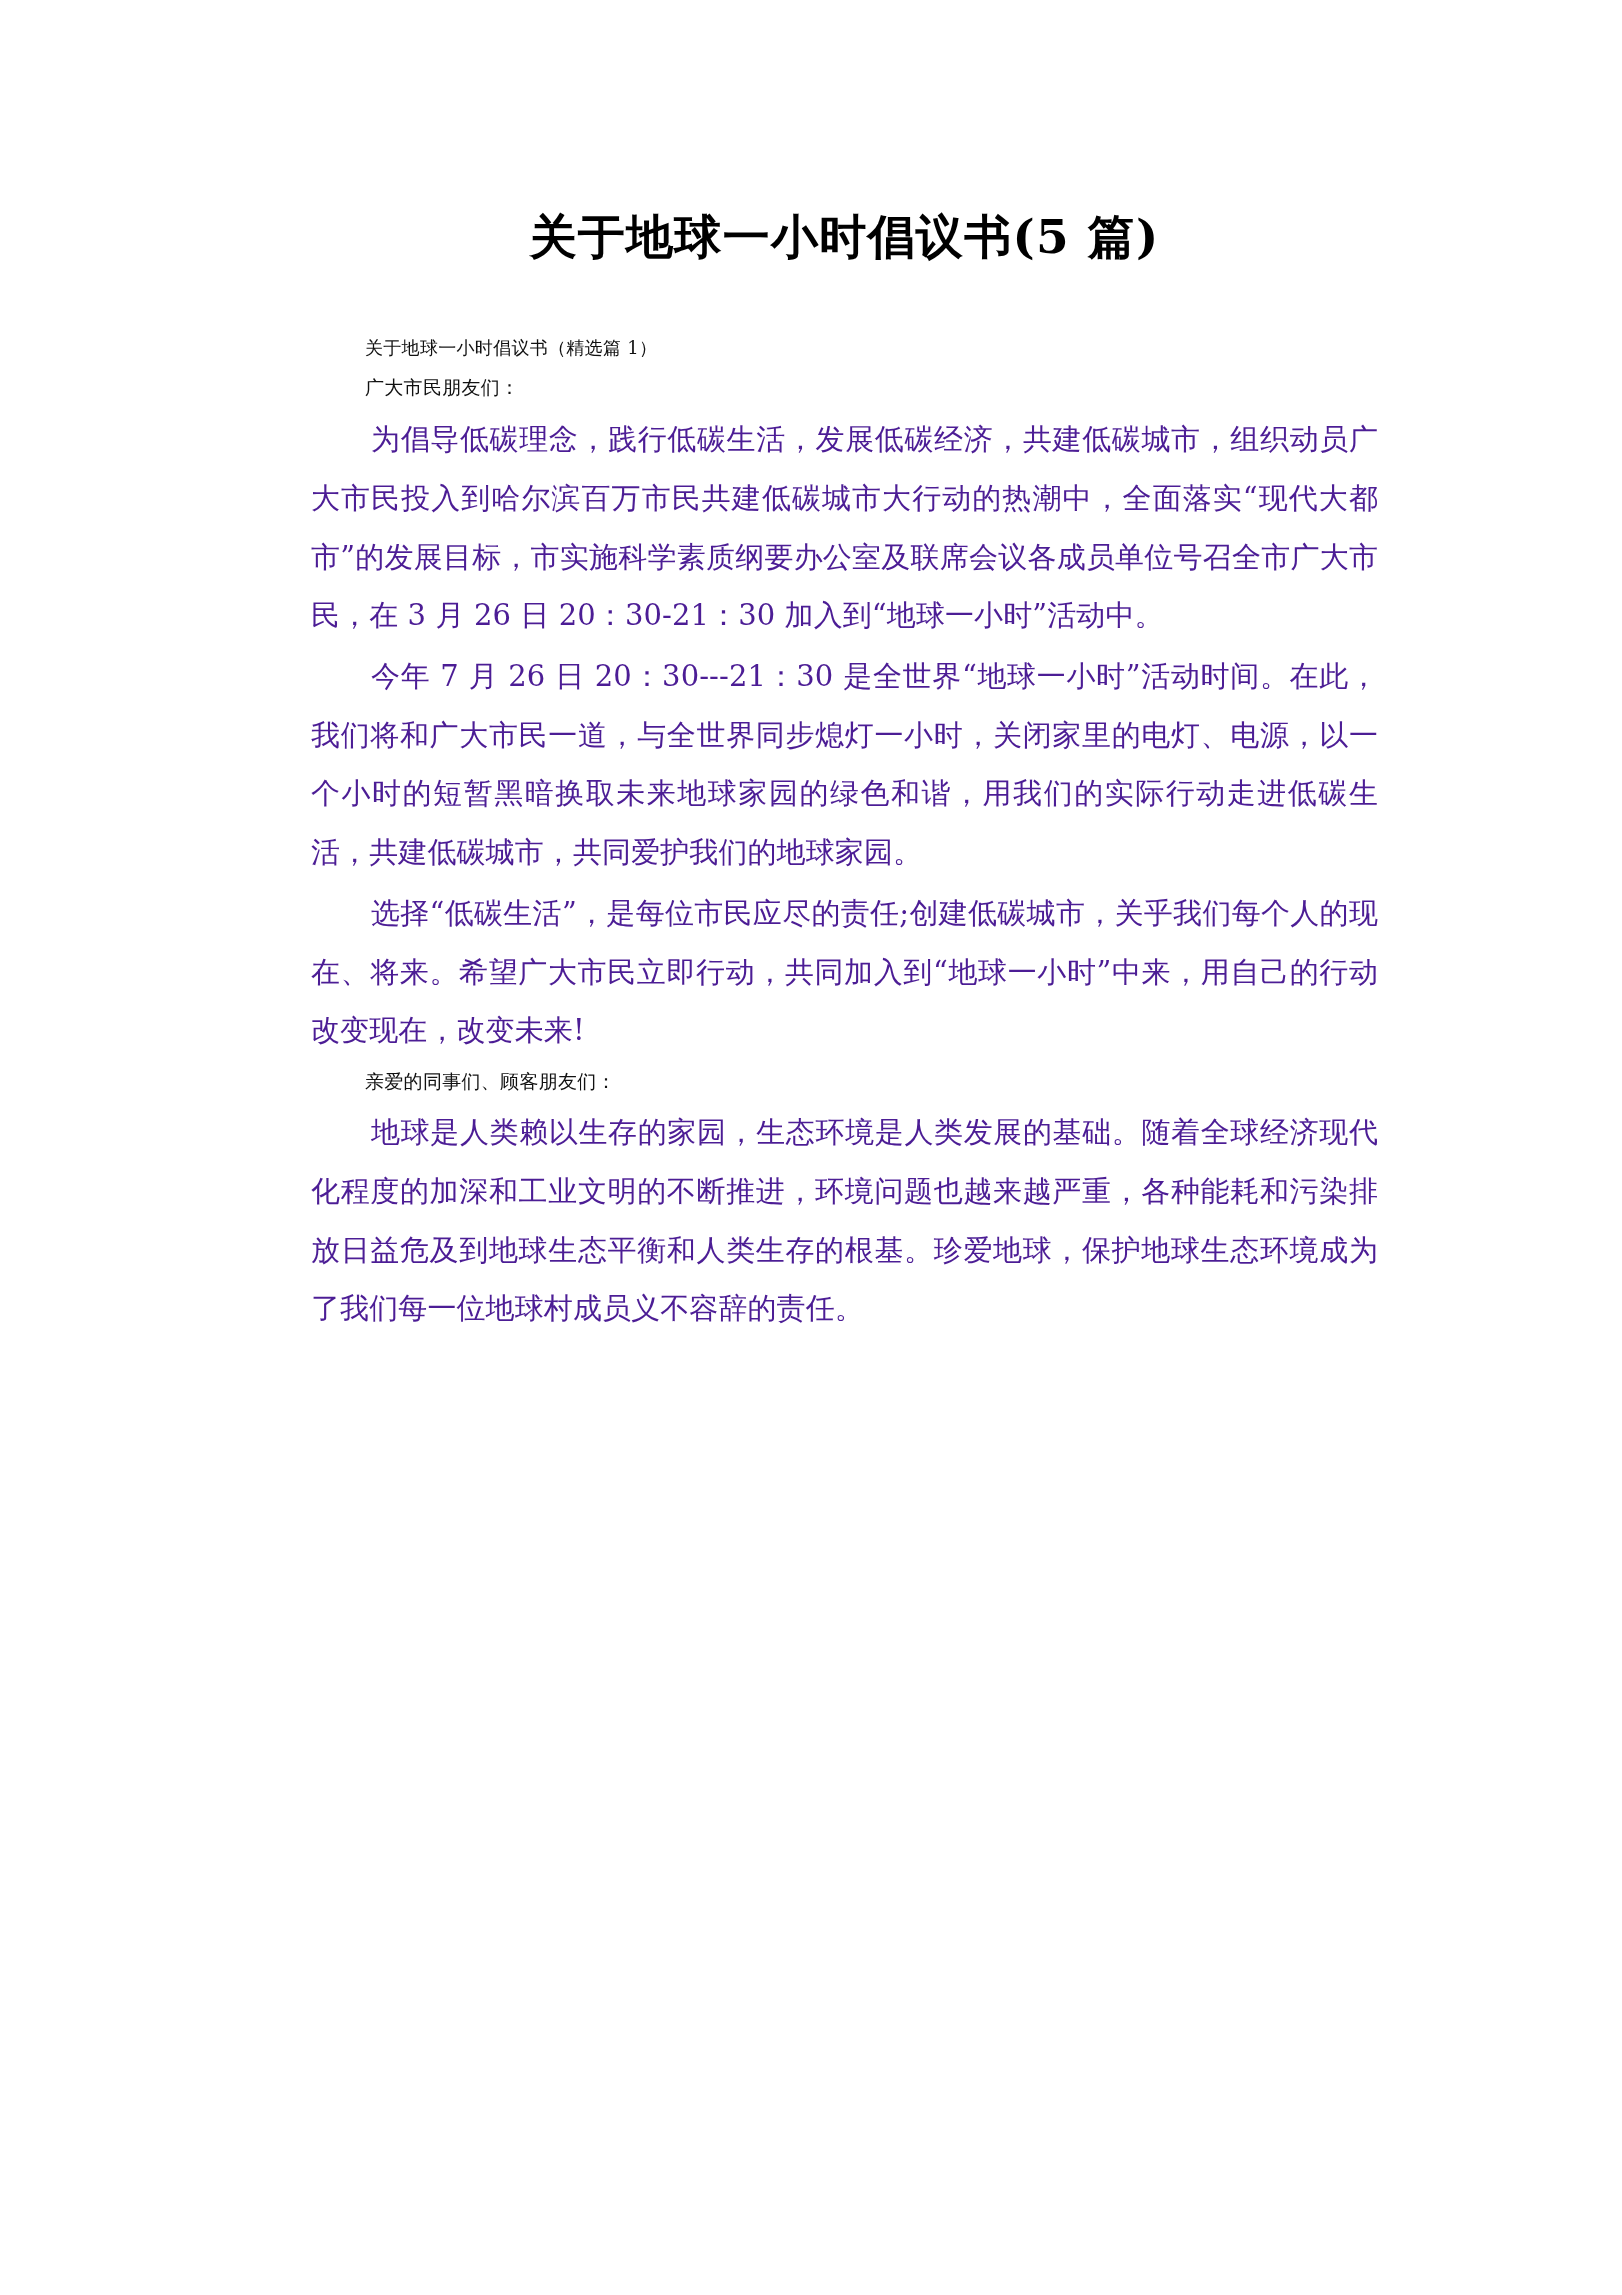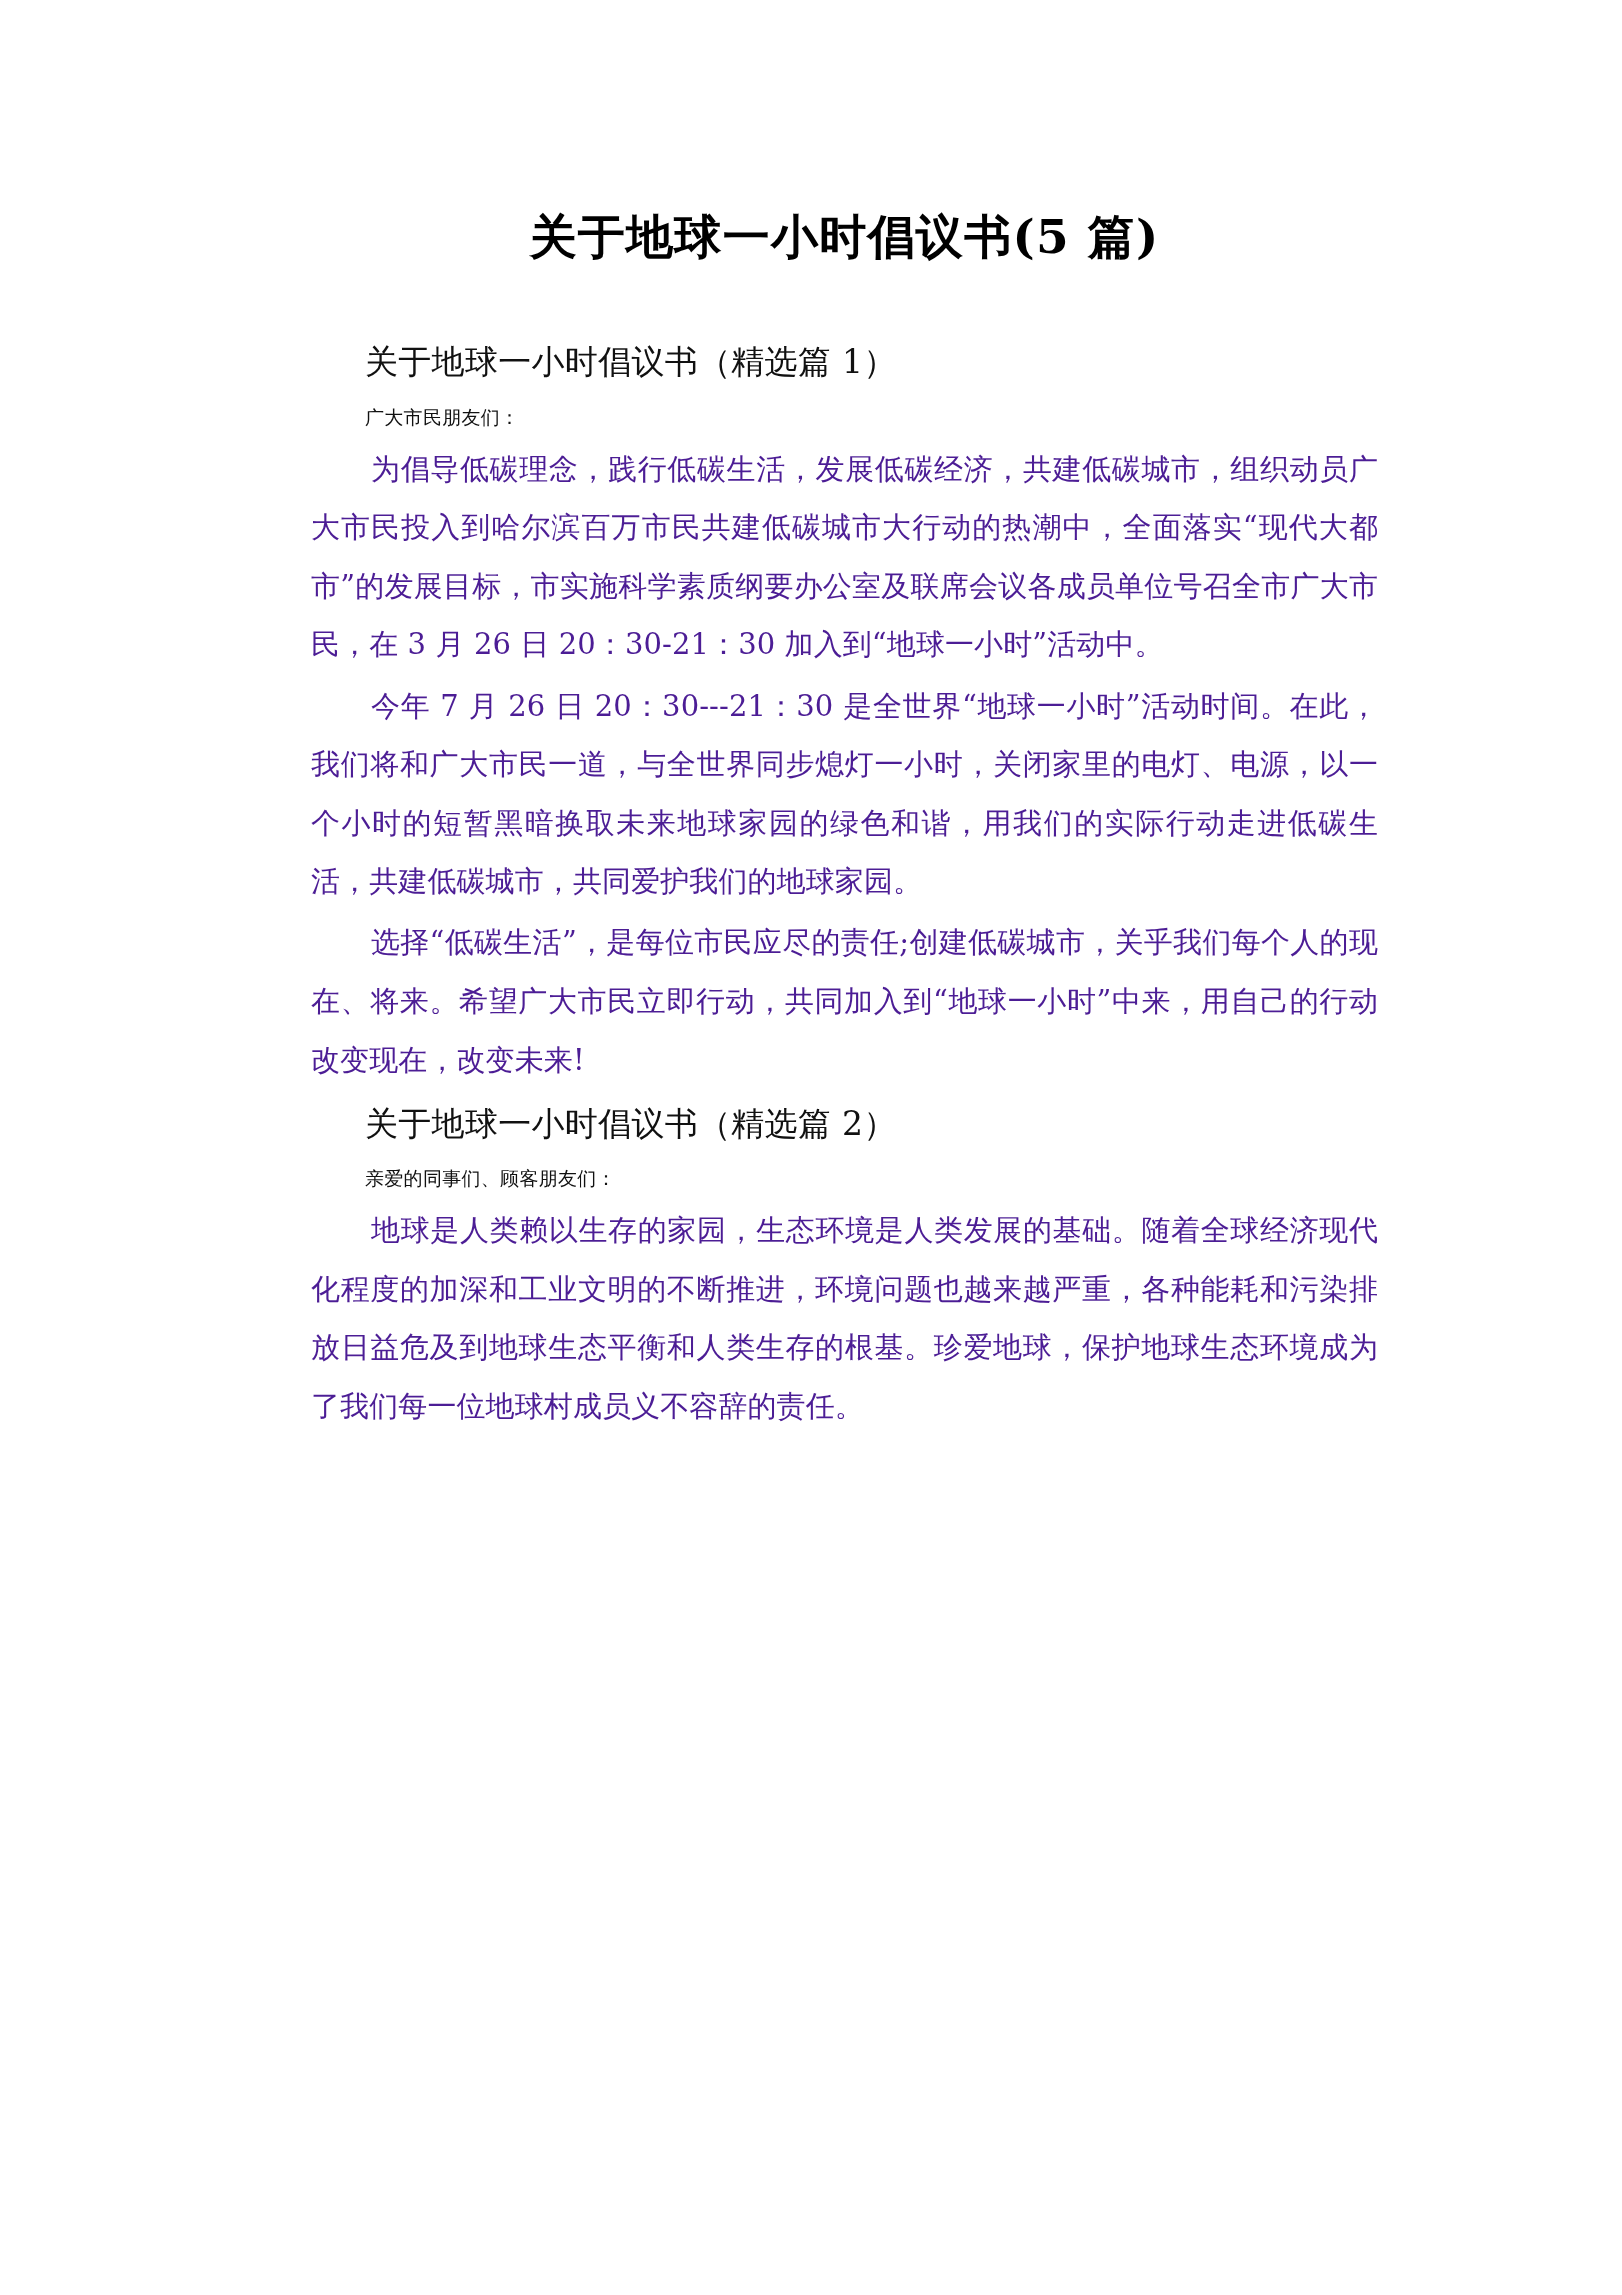--- a/index.html
+++ b/index.html
@@ -34,21 +34,21 @@
     font-size: 47px;
     font-weight: bold;
     text-align: center;
     letter-spacing: 1.3px;
     line-height: 1.35;
     margin: 0 0 62px 0;
     color: #000000;
     font-family: "DejaVu Serif", "Liberation Serif", serif;
   }
   .section-heading {
-    font-size: 33px;
+    font-size: 18px;
     line-height: 1.95;
     margin: 0 0 3.9px 0;
     text-indent: 54px;
     color: #111111;
     letter-spacing: 0.3px;
   }
   .salutation {
     font-size: 19px;
     line-height: 1.95;
     margin: 0 0 3.9px 0;
@@ -82,21 +82,20 @@
 
       <p class="para">为倡导低碳理念，践行低碳生活，发展低碳经济，共建低碳城市，组织动员广大市民投入到哈尔滨百万市民共建低碳城市大行动的热潮中，全面落实“现代大都市”的发展目标，市实施科学素质纲要办公室及联席会议各成员单位号召全市广大市民，在 3 月 26 日 20：30-21：30 加入到“地球一小时”活动中。</p>
 
 
       <p class="para">今年 7 月 26 日 20：30---21：30 是全世界“地球一小时”活动时间。在此，我们将和广大市民一道，与全世界同步熄灯一小时，关闭家里的电灯、电源，以一个小时的短暂黑暗换取未来地球家园的绿色和谐，用我们的实际行动走进低碳生活，共建低碳城市，共同爱护我们的地球家园。</p>
 
       <p class="para">选择“低碳生活”，是每位市民应尽的责任;创建低碳城市，关乎我们每个人的现在、将来。希望广大市民立即行动，共同加入到“地球一小时”中来，用自己的行动改变现在，改变未来!</p>
     </div>
 
     <div>
-      <p class="section-heading">关于地球一小时倡议书（精选篇 2）</p>
 
       <p class="salutation">亲爱的同事们、顾客朋友们：</p>
 
       <p class="para">地球是人类赖以生存的家园，生态环境是人类发展的基础。随着全球经济现代化程度的加深和工业文明的不断推进，环境问题也越来越严重，各种能耗和污染排放日益危及到地球生态平衡和人类生存的根基。珍爱地球，保护地球生态环境成为了我们每一位地球村成员义不容辞的责任。</p>
 
     </div>
 
   </div>
 </div>
 

